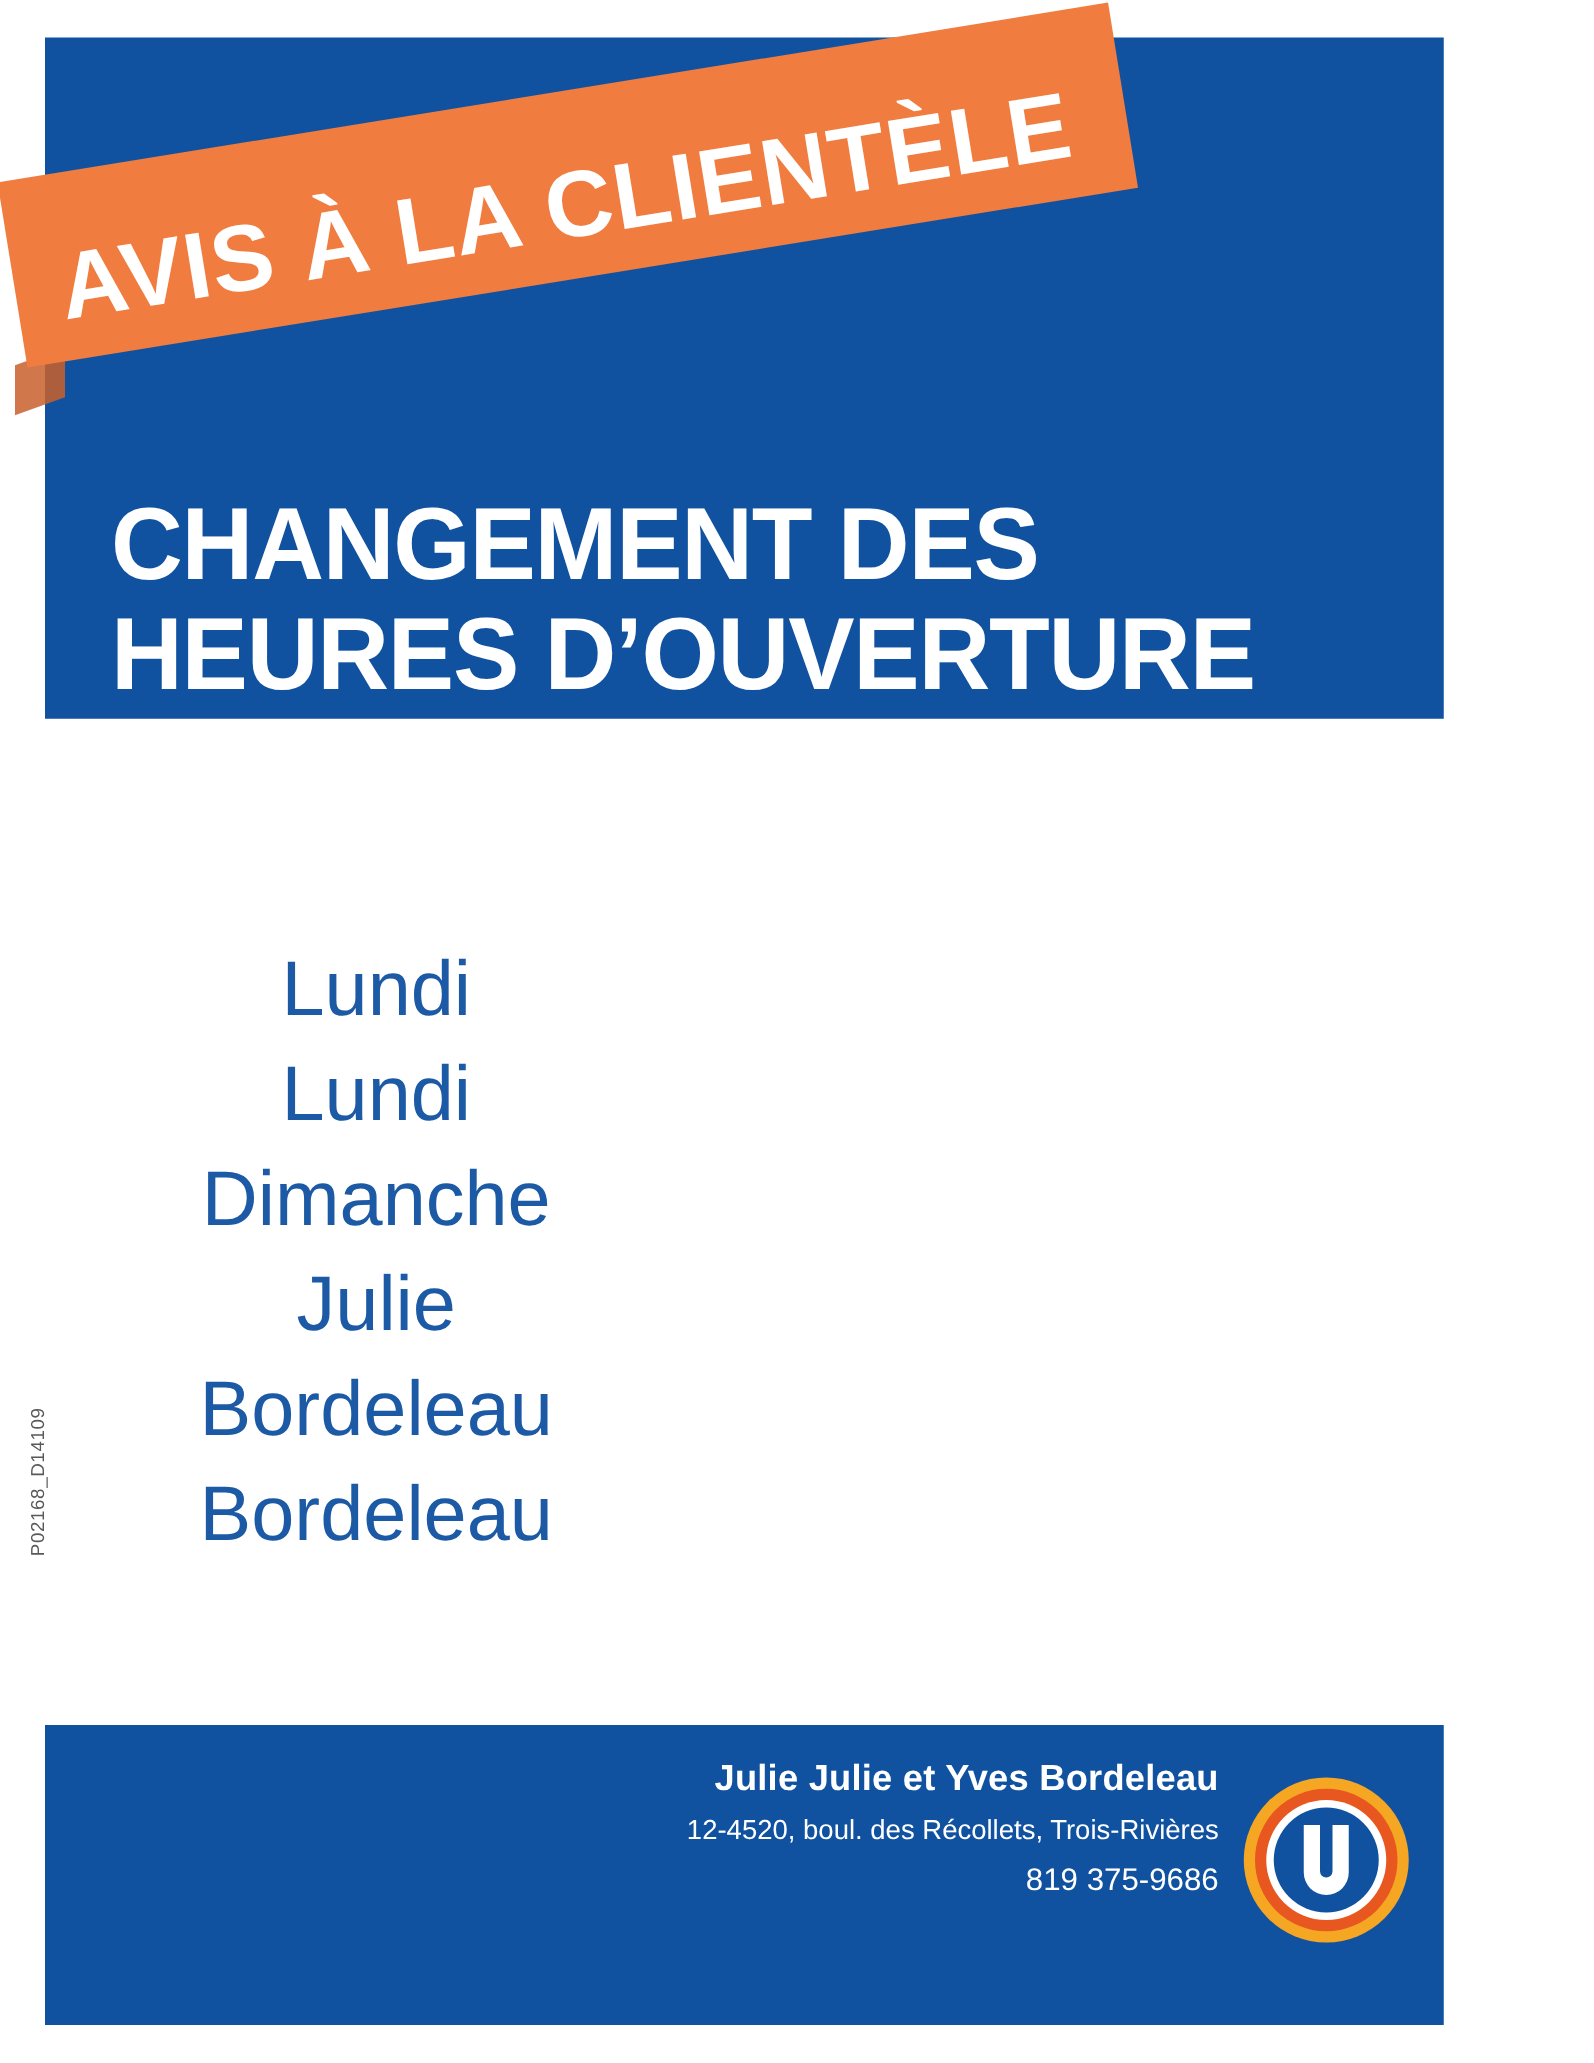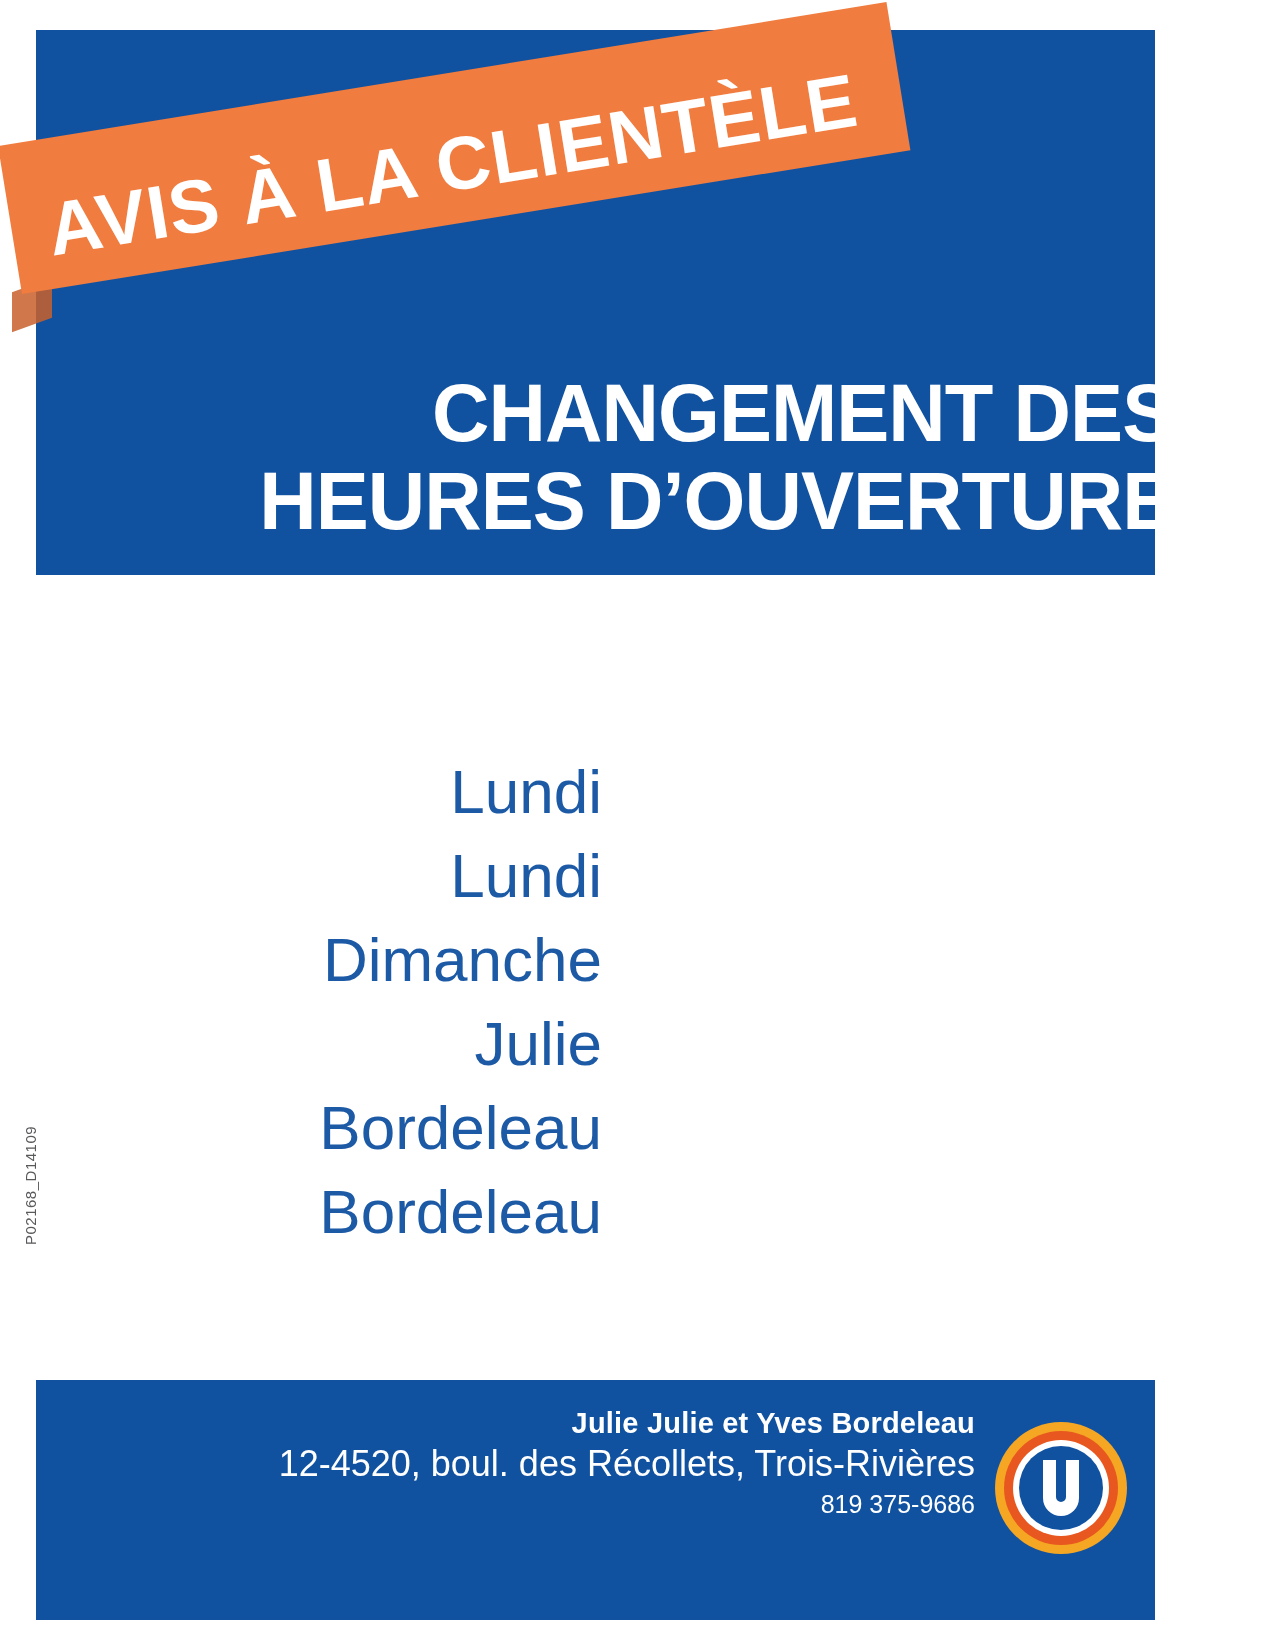--- a/index.html
+++ b/index.html
@@ -77,42 +77,42 @@
     letter-spacing: 1px;
     line-height: 110px;
     white-space: nowrap;
     font-stretch: condensed;
   }
 
   
   .main-title {
     position: absolute;
     left: 36px;
-    top: 339px;
+    top: 362px;
     width: 1119px;
-    text-align: right;
+    text-align: left;
     color: #ffffff;
     font-family: "Liberation Sans Narrow", "Liberation Sans", sans-serif;
     font-weight: bold;
     font-size: 82px;
     line-height: 88px;
     letter-spacing: -1px;
   }
   .main-title .line {
     display: block;
     transform: scaleX(0.97);
   }
 
   
   .days {
     position: absolute;
     left: 0;
     top: 750px;
     width: 1180px;
-    text-align: right;
+    text-align: center;
     color: #1a5aa8;
   }
   .day {
     font-family: "Liberation Sans", sans-serif;
     font-weight: normal;
     font-size: 62px;
     line-height: 84px;
     color: #1d5aa6;
     padding-right: 578px;
   }
@@ -150,21 +150,21 @@
   .footer-name {
     font-family: "Liberation Sans", sans-serif;
     font-weight: bold;
     font-size: 29px;
     line-height: 42px;
     letter-spacing: 0.2px;
   }
   .footer-address {
     font-family: "Liberation Sans", sans-serif;
     font-weight: normal;
-    font-size: 36px;
+    font-size: 22px;
     line-height: 40px;
   }
   .footer-phone {
     font-family: "Liberation Sans", sans-serif;
     font-weight: normal;
     font-size: 25px;
     line-height: 40px;
   }
 
   

